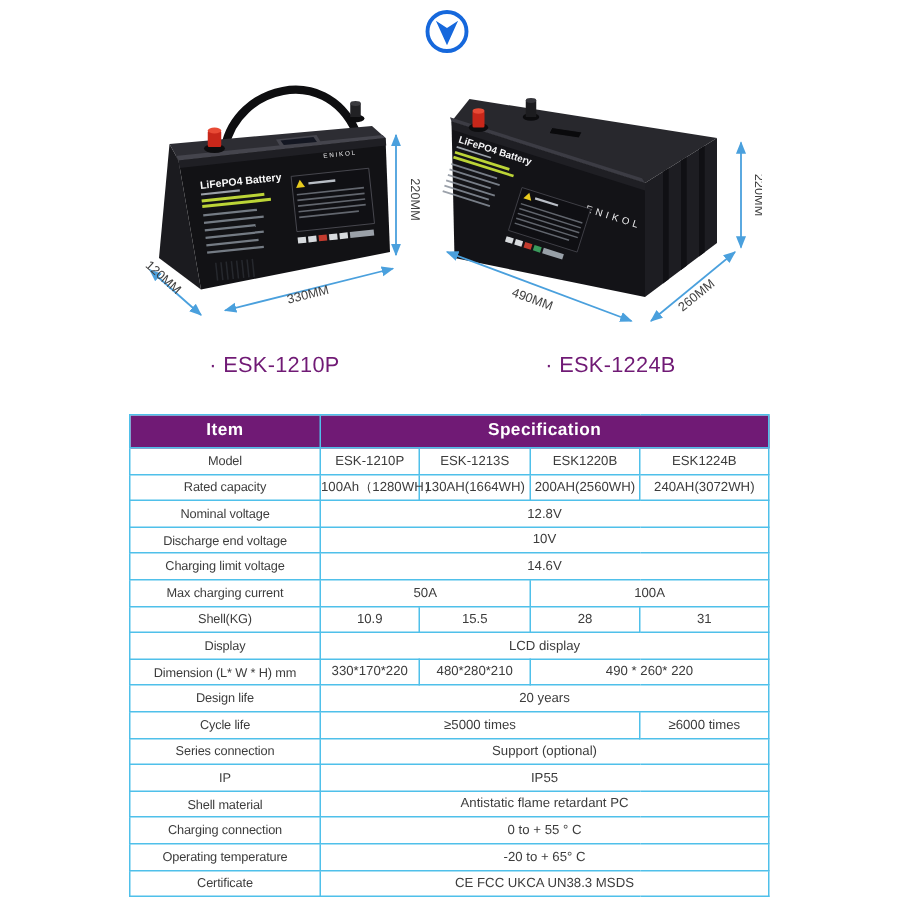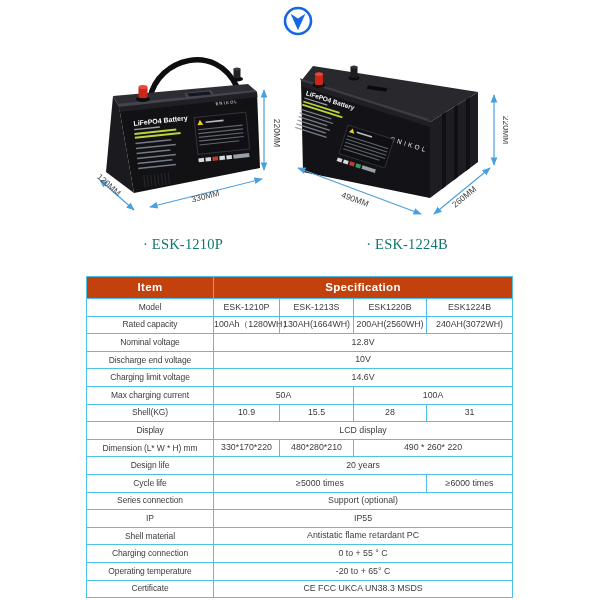--- a/index.html
+++ b/index.html
@@ -7,30 +7,30 @@
          font-family:"Liberation Sans",sans-serif;}
   svg text{font-family:"Liberation Sans",sans-serif;}
 
   .logo{position:absolute;left:281px;top:4px;}
 
   .battery{position:absolute;}
   #battery1{left:88px;top:40px;}
   #battery2{left:290px;top:55px;}
 
   .product-name{position:absolute;top:236px;width:150px;text-align:center;
-                font-size:14.5px;color:#0f766e;letter-spacing:.2px;font-family:Liberation Serif, serif;}
+                font-size:14.5px;color:#701a75;letter-spacing:.2px;}
   #product-1{left:108px;}
   #product-2{left:332px;}
 
   table.spec{position:absolute;left:86px;top:276px;width:426px;
              border-collapse:collapse;table-layout:fixed;}
   table.spec td{border:1px solid #4fc0ea;font-size:8.8px;color:#3c3c3c;
                 text-align:center;vertical-align:middle;padding:0;height:16.6px;
                 line-height:1.05;white-space:nowrap;}
-  table.spec thead td{background:#c2410c;color:#ffffff;font-weight:bold;
+  table.spec thead td{background:#701a75;color:#ffffff;font-weight:bold;
                       font-size:11.5px;height:21px;letter-spacing:.3px;text-align:center;}
   table.spec td.item-col{font-size:8.5px;letter-spacing:-0.1px;}
 
   .dim-label{font-size:8.5px;fill:#3f3f3f;}
 </style>
 </head>
 <body>
 
 <div class="stage">
 

